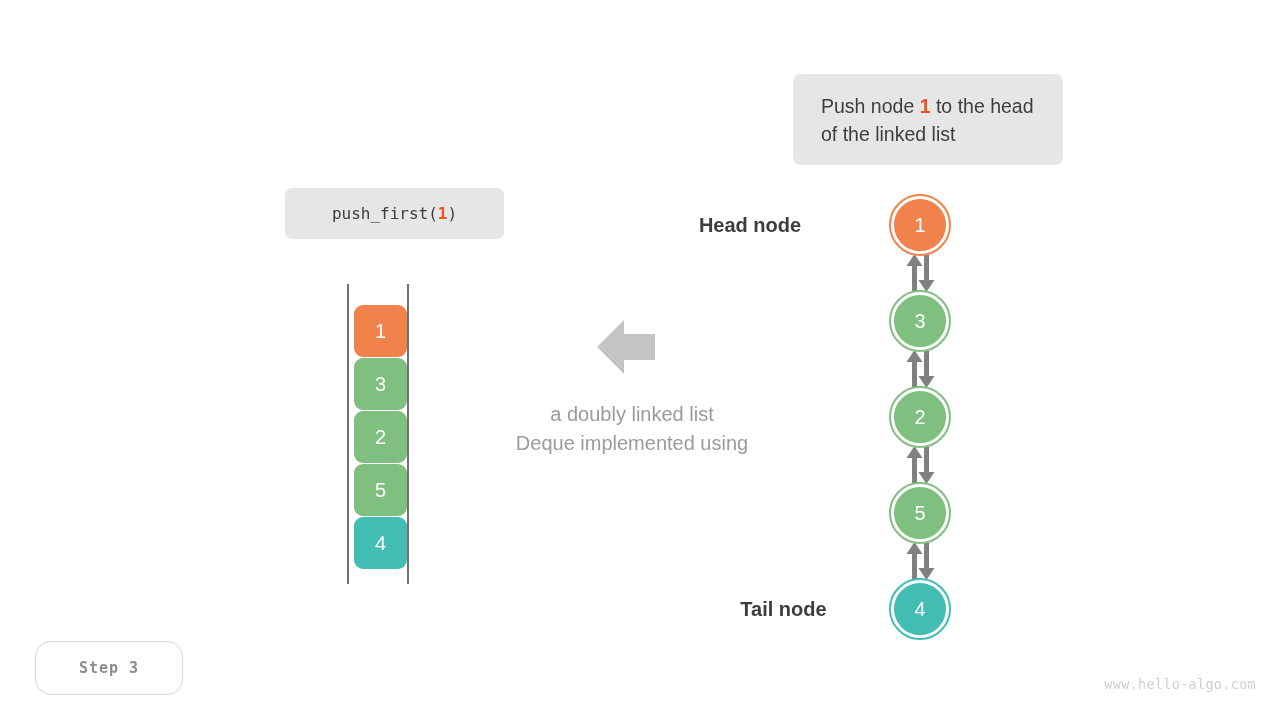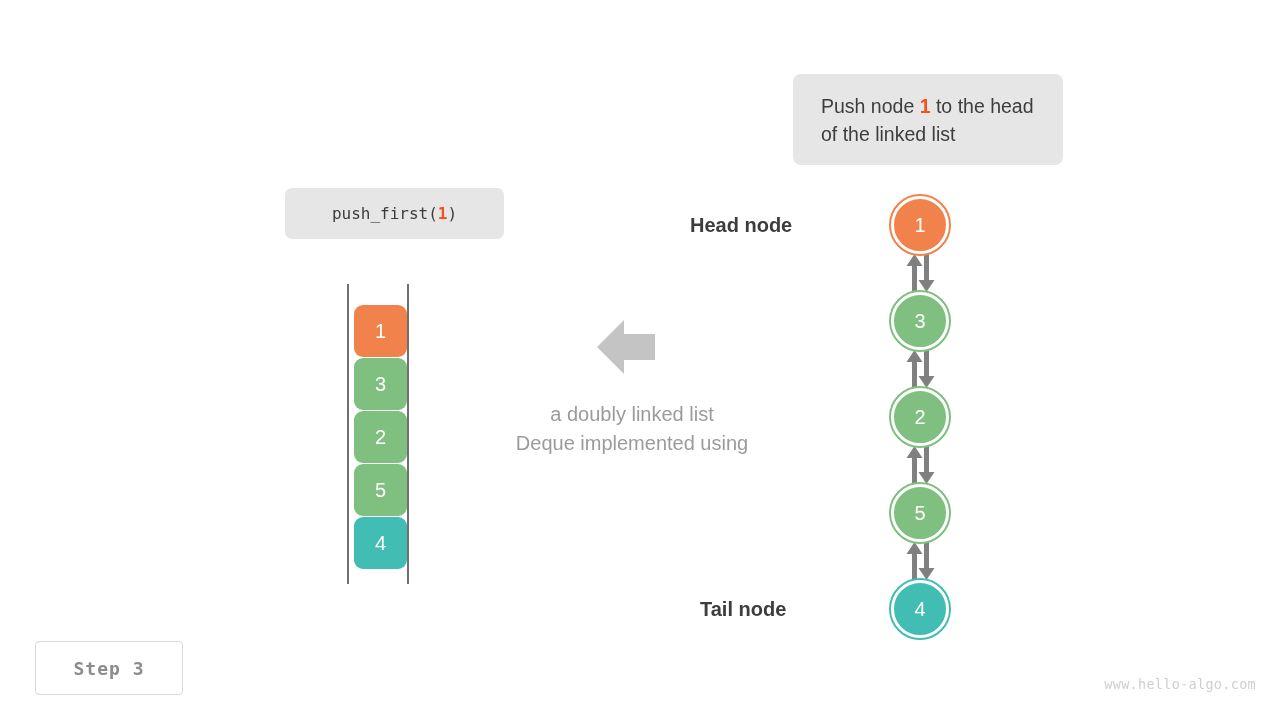--- a/index.html
+++ b/index.html
@@ -148,38 +148,38 @@
     position: absolute;
     left: 896px;
     width: 48px;
     z-index: 1;
   }
   .ll-side-label {
     position: absolute;
     font-size: 20px;
     font-weight: bold;
     color: #3d3d3d;
-    text-align: left;
+    text-align: center;
     font-family: "Liberation Sans", sans-serif;
   }
 
   
   .step-badge {
     position: absolute;
     left: 35px;
     top: 641px;
     width: 146px;
     height: 52px;
     border: 1.5px solid #d8d8d8;
-    border-radius: 4px;
+    border-radius: 16px;
     display: flex;
     align-items: center;
     justify-content: center;
     font-family: "DejaVu Sans Mono", "Liberation Mono", monospace;
-    font-size: 18px;
+    font-size: 15px;
     font-weight: bold;
     color: #8c8c8c;
     letter-spacing: 1px;
   }
 
   
   .watermark {
     position: absolute;
     right: 24px;
     top: 676px;

